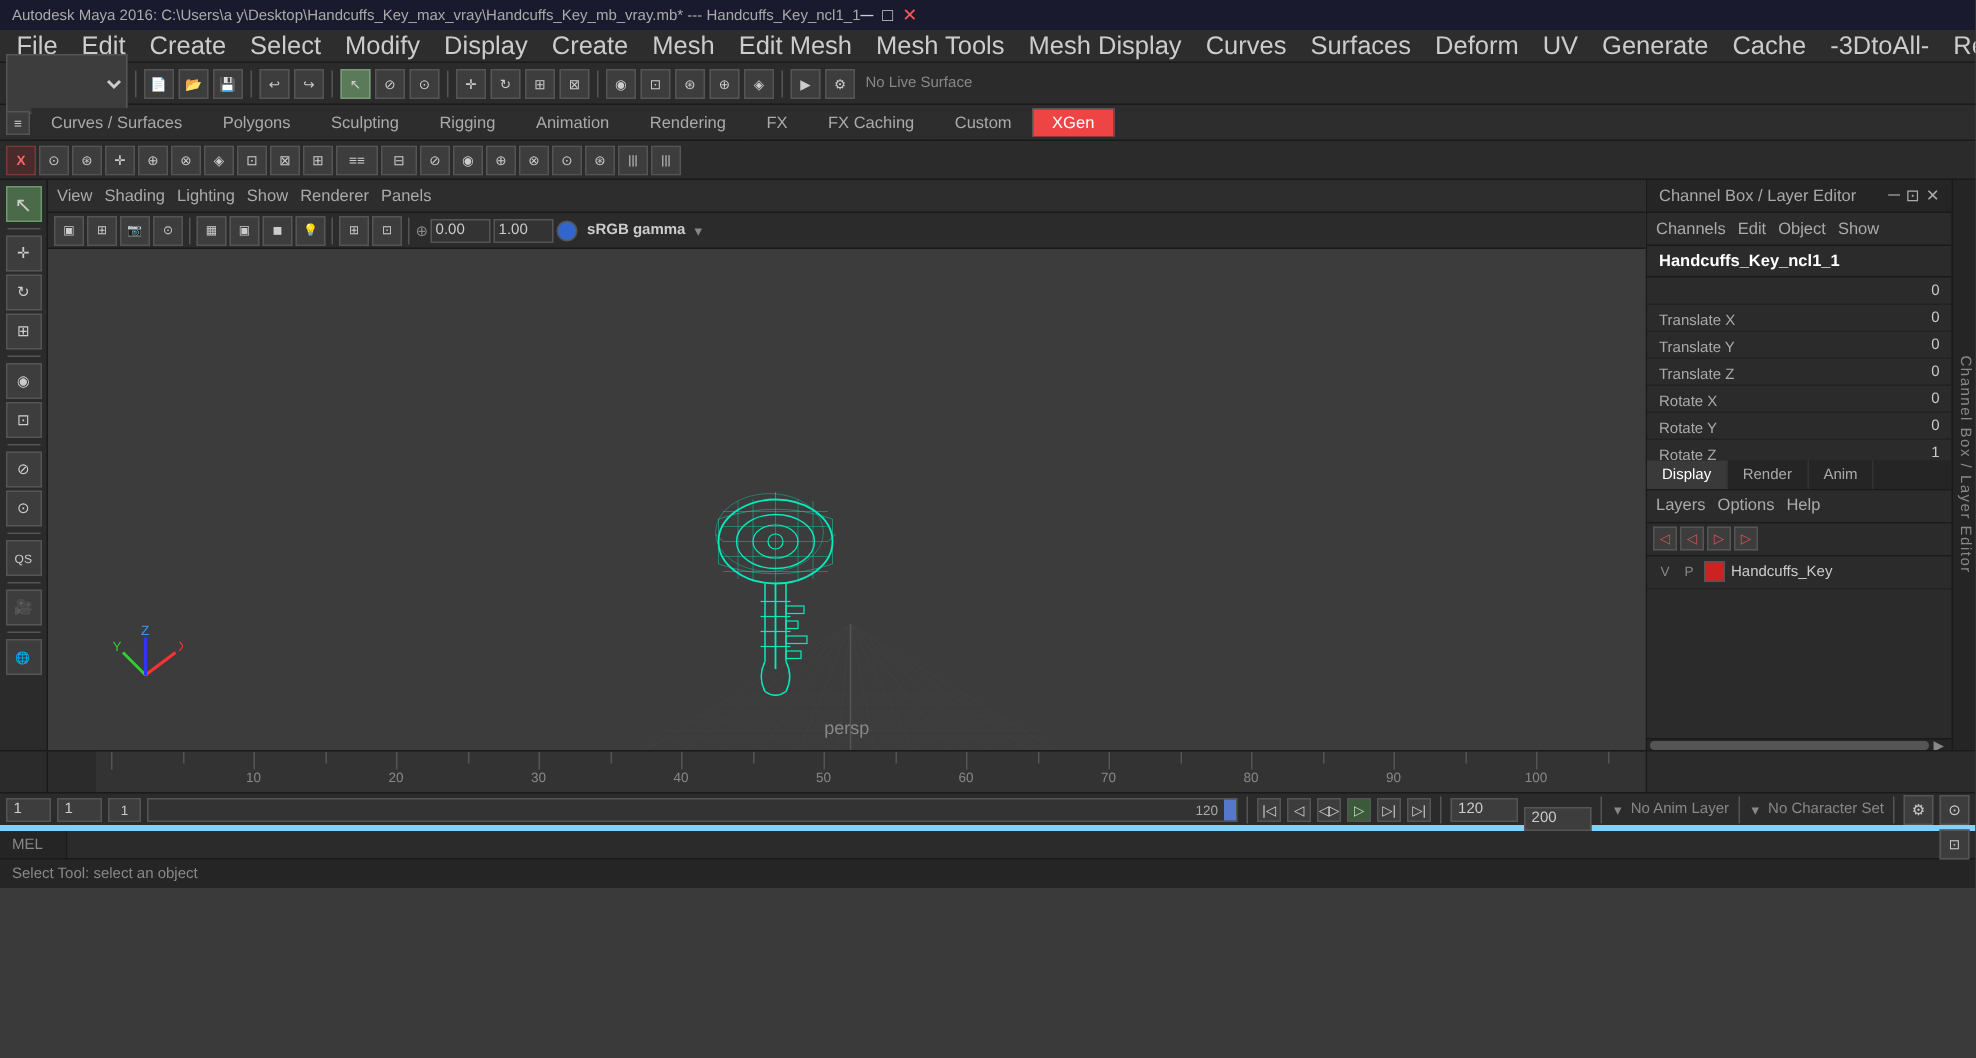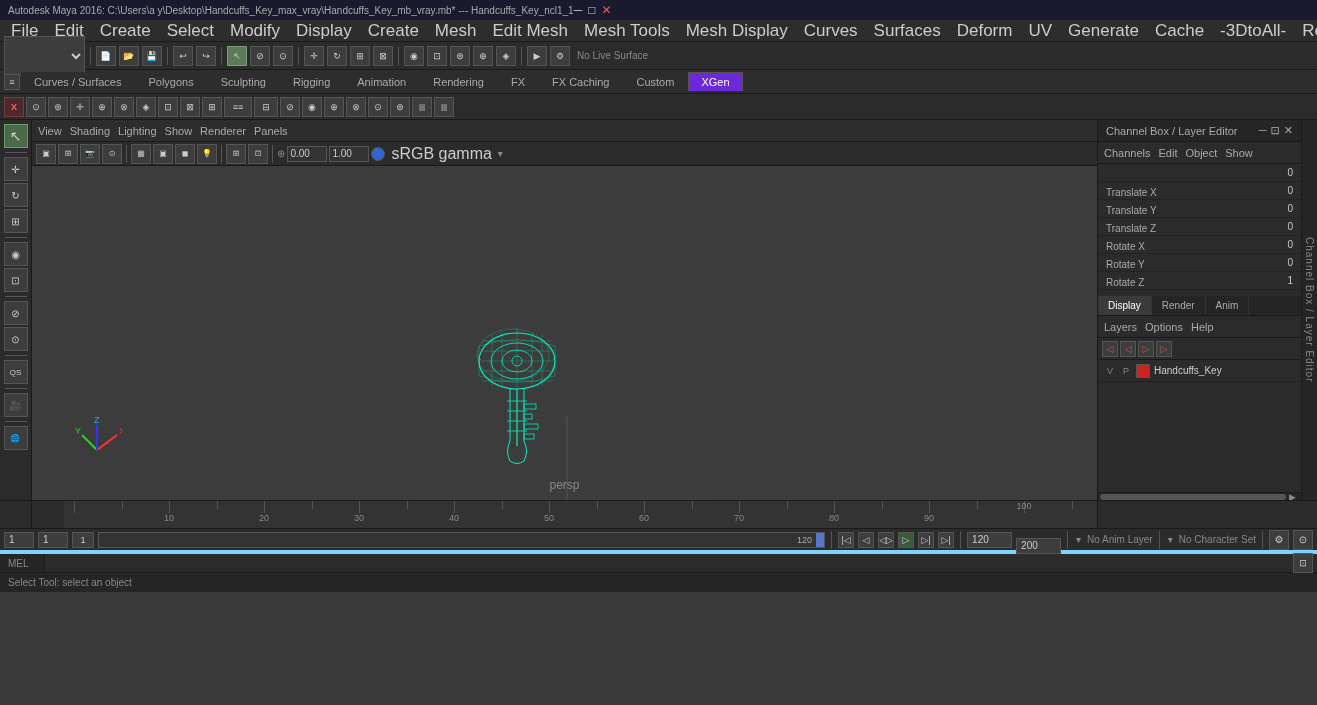--- a/index.html
+++ b/index.html
@@ -114,21 +114,21 @@
       cursor: pointer;
       font-size: 11px;
       color: #aaaaaa;
       background: #2d2d2d;
       border: 1px solid transparent;
       border-bottom: none;
       white-space: nowrap;
     }
     .tab-item.active {
       color: #ffffff;
-      background: #6d28d9;
+      background: #ef4444;
       border-color: #555;
     }
 
     
     #toolbar-2 {
       width: 100%;
       height: 26px;
       background: #2b2b2b;
       display: flex;
       align-items: center;
@@ -665,21 +665,21 @@
       <div class="tb-icon" style="font-size:8px;">💡</div>
       <div class="tb-separator"></div>
       <div class="tb-icon" style="font-size:8px;">⊞</div>
       <div class="tb-icon" style="font-size:8px;">⊡</div>
       <div class="tb-separator"></div>
 
       <span style="font-size:10px; color:#888;">⊕</span>
       <input type="text" style="width: 40px; height: 16px; background: rgb(51, 51, 51); border: 1px solid rgb(85, 85, 85); color: rgb(204, 204, 204); font-size: 10px; padding: 0px 2px;" value="0.00">
       <input type="text" style="width: 40px; height: 16px; background: rgb(51, 51, 51); border: 1px solid rgb(85, 85, 85); color: rgb(204, 204, 204); font-size: 10px; padding: 0px 2px;" value="1.00">
       <div class="tb-icon" style="width:14px; height:14px; background:#3366cc; border-radius:50%;"></div>
-      <span style="font-size:16px; color:#ccc; padding:0 4px;">sRGB gamma</span>
+      <span style="font-size:10px; color:#ccc; padding:0 4px;font-weight:bold;">sRGB gamma</span>
       <span style="font-size:10px; color:#888;">▾</span>
     </div>
 
     <div id="viewport-3d" style="height: calc(100% - 46px); position:relative; background: #3c3c3c;">
 
       <svg class="grid-svg" xmlns="http://www.w3.org/2000/svg">
         <defs>
           <pattern id="smallGrid" width="20" height="10" patternUnits="userSpaceOnUse">
             <path d="M 20 0 L 0 0 0 10" fill="none" stroke="#444" stroke-width="0.3"></path>
           </pattern>
@@ -823,20 +823,21 @@
         </div>
       </div>
 
       <div id="channel-box-toolbar">
         <span class="cb-menu-item">Channels</span>
         <span class="cb-menu-item">Edit</span>
         <span class="cb-menu-item">Object</span>
         <span class="cb-menu-item">Show</span>
       </div>
 
+      <div id="object-name">Handcuffs_Key_ncl1_1</div>
 
       <div class="channel-box-scroll">
         <div class="channel-row">
           <span class="channel-name">Translate X</span>
           <span class="channel-value">0</span>
         </div>
         <div class="channel-row">
           <span class="channel-name">Translate Y</span>
           <span class="channel-value">0</span>
         </div>
@@ -933,21 +934,21 @@
       <div style="position: absolute; left: 675px; top: 0px; width: 1px; height: 12px; background: rgb(85, 85, 85);"></div>
       <div style="position: absolute; left: 675px; top: 12px; font-size: 9px; color: rgb(136, 136, 136); transform: translateX(-50%); white-space: nowrap;">70</div>
       <div style="position: absolute; left: 723px; top: 0px; width: 1px; height: 8px; background: rgb(85, 85, 85);"></div>
       <div style="position: absolute; left: 770px; top: 0px; width: 1px; height: 12px; background: rgb(85, 85, 85);"></div>
       <div style="position: absolute; left: 770px; top: 12px; font-size: 9px; color: rgb(136, 136, 136); transform: translateX(-50%); white-space: nowrap;">80</div>
       <div style="position: absolute; left: 818px; top: 0px; width: 1px; height: 8px; background: rgb(85, 85, 85);"></div>
       <div style="position: absolute; left: 865px; top: 0px; width: 1px; height: 12px; background: rgb(85, 85, 85);"></div>
       <div style="position: absolute; left: 865px; top: 12px; font-size: 9px; color: rgb(136, 136, 136); transform: translateX(-50%); white-space: nowrap;">90</div>
       <div style="position: absolute; left: 913px; top: 0px; width: 1px; height: 8px; background: rgb(85, 85, 85);"></div>
       <div style="position: absolute; left: 960px; top: 0px; width: 1px; height: 12px; background: rgb(85, 85, 85);"></div>
-      <div style="position: absolute; left: 960px; top: 0; font-size: 9px; color: rgb(136, 136, 136); transform: translateX(-50%); white-space: nowrap;">100</div>
+      <div style="position: absolute; left: 960px; top: 12px; font-size: 9px; color: rgb(136, 136, 136); transform: translateX(-50%); white-space: nowrap;">100</div>
       <div style="position: absolute; left: 1008px; top: 0px; width: 1px; height: 8px; background: rgb(85, 85, 85);"></div>
     </div>
   <div style="width:220px; height:100%; background:#2b2b2b; border-left:1px solid #1a1a1a; flex-shrink:0;"></div>
 </div>
 
 <div id="bottom-controls">
   <input type="text" class="bc-field" value="1" style="width: 30px;">
   <input type="text" class="bc-field" value="1" style="width: 30px;">
   <div style="display:flex; align-items:center; gap:1px; background:#3d3d3d; border:1px solid #555; padding:1px; height:16px;">
     <input type="text" style="width: 18px; height: 14px; background: rgb(61, 61, 61); border: none; color: rgb(204, 204, 204); font-size: 9px; text-align: center;" value="1">

